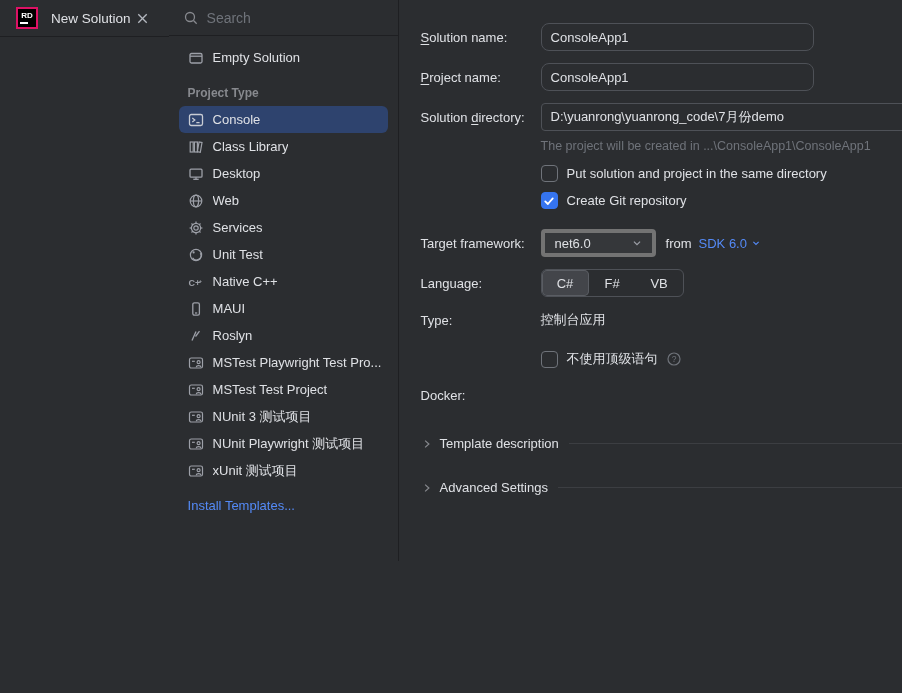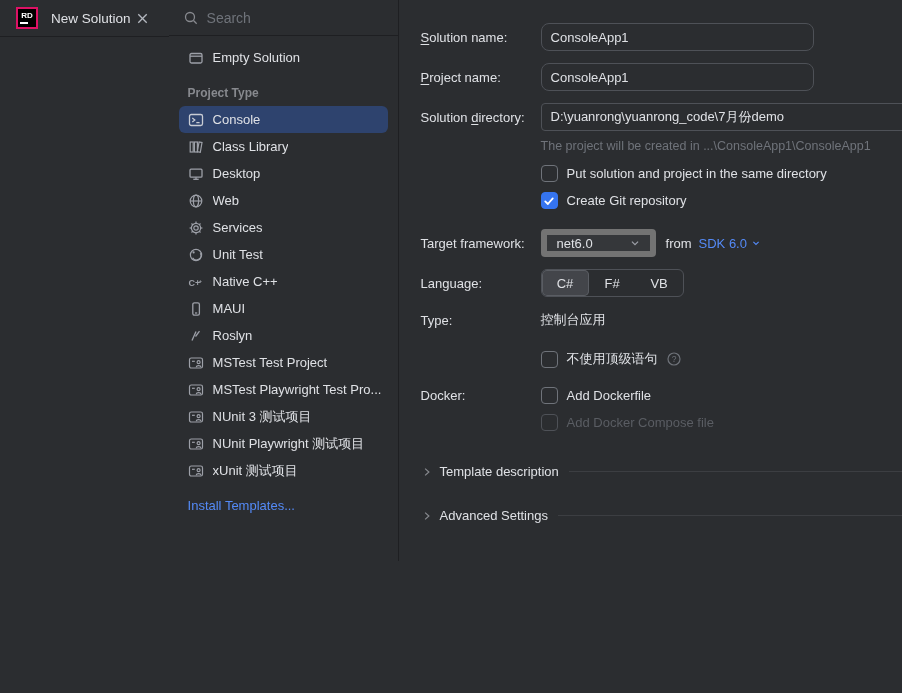--- a/index.html
+++ b/index.html
@@ -49,21 +49,21 @@
 
   .cbrow { display:flex; align-items:center; margin-left:120px; cursor:pointer; }
   .checkbox { width:17px; height:17px; border:1.5px solid #6f737a; border-radius:4px; flex:none; display:flex; align-items:center; justify-content:center; background:transparent; }
   .checkbox svg { display:none; }
   .checkbox.checked { background:#3574f0; border-color:#3574f0; }
   .checkbox.checked svg { display:block; }
   .cbrow .cblabel { margin-left:9px; font-size:13px; }
   .cbrow.disabled .checkbox { border-color:#4e5157; }
   .cbrow.disabled .cblabel { color:#5a5d63; }
 
-  .dropdown { width:115px; height:28px; background:#35373a; border:6px solid #737373; border-radius:4px; display:flex; align-items:center; padding:0 8px 0 10px; cursor:pointer; }
+  .dropdown { width:115px; height:28px; background:#35373a; border:4px solid #737373; border-radius:4px; display:flex; align-items:center; padding:0 8px 0 10px; cursor:pointer; }
   .dropdown .val { flex:1; font-size:13px; }
   .dropdown .chev, .sdk-link .chev { color:#9da0a8; display:flex; }
   .from-lbl { margin:0 7px 0 10px; font-size:13px; }
   .sdk-link { color:#548af7; font-size:13px; display:flex; align-items:center; gap:3px; cursor:pointer; }
   .sdk-link .chev { color:#548af7; }
 
   .seg-group { display:flex; border:1px solid #4e5157; border-radius:6px; height:28px; overflow:hidden; }
   .seg { min-width:47px; padding:0 12px; display:flex; align-items:center; justify-content:center; font-size:13px; cursor:pointer; color:#dfe1e5; border-radius:5px; }
   .seg.selected { background:#43454a; box-shadow:0 0 0 1px #5a5d63 inset; }
 
@@ -227,32 +227,32 @@
 
         <div class="side-item">
           <span class="icn">
             <svg width="16" height="16" viewBox="0 0 16 16" fill="none" stroke="currentColor" stroke-width="1.2">
                 <rect x="1.5" y="3" width="13" height="10" rx="1.8"></rect>
                 <line x1="4" y1="6.3" x2="6.8" y2="6.3"></line>
                 <circle cx="10.6" cy="7.2" r="1.5"></circle>
                 <path d="M8.2 12.2 C8.4 10.2 12.8 10.2 13 12.2"></path>
               </svg>
           </span>
-          <span class="lbl">MSTest Test Project</span>
+          <span class="lbl">MSTest Playwright Test Pro...</span>
         </div>
         <div class="side-item">
           <span class="icn">
             <svg width="16" height="16" viewBox="0 0 16 16" fill="none" stroke="currentColor" stroke-width="1.2">
                 <rect x="1.5" y="3" width="13" height="10" rx="1.8"></rect>
                 <line x1="4" y1="6.3" x2="6.8" y2="6.3"></line>
                 <circle cx="10.6" cy="7.2" r="1.5"></circle>
                 <path d="M8.2 12.2 C8.4 10.2 12.8 10.2 13 12.2"></path>
               </svg>
           </span>
-          <span class="lbl">MSTest Playwright Test Pro...</span>
+          <span class="lbl">MSTest Test Project</span>
         </div>
         <div class="side-item">
           <span class="icn">
             <svg width="16" height="16" viewBox="0 0 16 16" fill="none" stroke="currentColor" stroke-width="1.2">
                 <rect x="1.5" y="3" width="13" height="10" rx="1.8"></rect>
                 <line x1="4" y1="6.3" x2="6.8" y2="6.3"></line>
                 <circle cx="10.6" cy="7.2" r="1.5"></circle>
                 <path d="M8.2 12.2 C8.4 10.2 12.8 10.2 13 12.2"></path>
               </svg>
           </span>
@@ -365,34 +365,20 @@
         <span class="help-icon">
           <svg width="16" height="16" viewBox="0 0 16 16" fill="none" stroke="currentColor" stroke-width="1.2">
               <circle cx="8" cy="8" r="6"></circle>
               <text x="5.8" y="11" font-size="8.5" fill="currentColor" stroke="none" font-family="Liberation Sans, sans-serif">?</text>
             </svg>
         </span>
       </div>
 
       <div class="frow" style="margin-top:19px; margin-bottom:0; align-items:flex-start;">
         <span class="flabel" style="padding-top:1px;">Docker:</span>
-        <div>
-          <div class="cbrow" style="margin-left:0;">
-            <span class="checkbox">
-              
-            </span>
-            <span class="cblabel">Add Dockerfile</span>
-          </div>
-          <div class="cbrow disabled" style="margin-left:0; margin-top:10px;">
-            <span class="checkbox">
-              
-            </span>
-            <span class="cblabel">Add Docker Compose file</span>
-          </div>
-        </div>
       </div>
 
       <div class="collapsible" style="margin-top:33px;">
         <span class="arrow">
           <svg width="12" height="12" viewBox="0 0 16 16" fill="none" stroke="currentColor" stroke-width="1.6">
               <polyline points="5.5,3.5 10.5,8 5.5,12.5"></polyline>
             </svg>
         </span>
         <span class="ctitle">Template description</span>
         <span class="cline"></span>

